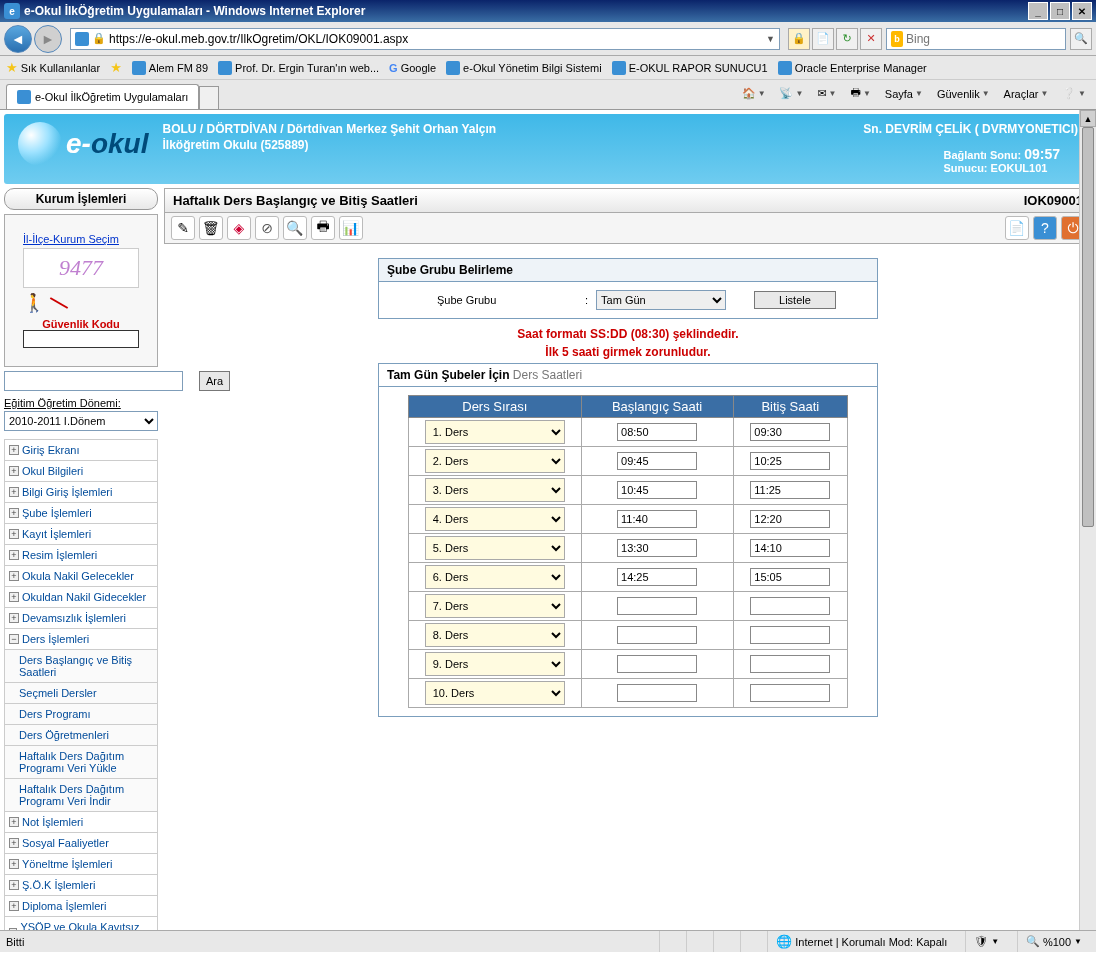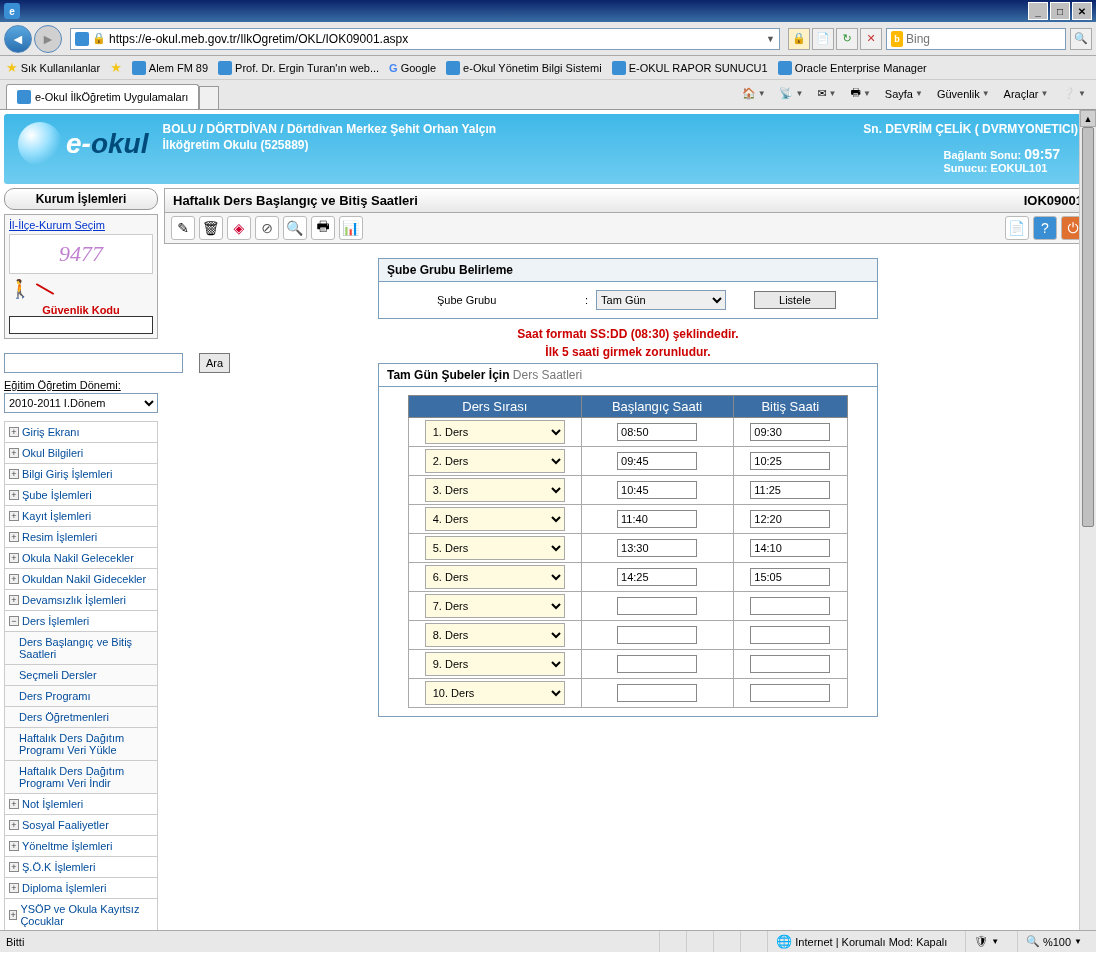--- a/index.html
+++ b/index.html
@@ -55,21 +55,21 @@
 .banner .breadcrumb { font-weight: bold; font-size: 12px; margin-bottom: 2px; }
 .banner .school { font-weight: bold; font-size: 12px; }
 .banner .rightinfo { position: absolute; right: 14px; top: 8px; text-align: right; font-weight: bold; font-size: 12px; }
 .banner .rightinfo div { margin-bottom: 2px; }
 .banner .timer { position: absolute; right: 32px; bottom: 10px; text-align: left; font-weight: bold; }
 
 
 .mainrow { display: flex; margin: 0 4px; }
 .sidebar { width: 160px; padding-right: 6px; }
 .sidehead { background: linear-gradient(#fff,#e8e8e8); border: 1px solid #999; border-radius: 10px; text-align: center; font-weight: bold; padding: 3px 0; font-size: 12px; margin-bottom: 4px; }
-.secbox { border: 1px solid #aaa; padding: 4px; margin-bottom: 14px; background: #f7f7f7; }
+.secbox { border: 1px solid #aaa; padding: 18px; margin-bottom: 4px; background: #f7f7f7; }
 .secbox .linktxt { color: #0033cc; text-decoration: underline; font-size: 11px; cursor: pointer; }
 .captcha { background: #fff; border: 1px solid #ccc; height: 40px; display: flex; align-items: center; justify-content: center; font-size: 22px; color: #c080d0; font-family: cursive; font-style: italic; margin: 3px 0; }
 .pedestrian { display: flex; align-items: center; gap: 4px; margin: 4px 0; }
 .pedestrian .ped { font-size: 18px; }
 .pedestrian .cane { width: 20px; height: 2px; background: #c00; transform: rotate(30deg); }
 .seclabel { color: #c00; font-weight: bold; text-align: center; font-size: 11px; }
 .secinput { width: 100%; border: 1px solid #333; height: 18px; background: #fff; }
 .searchrow { display: flex; gap: 16px; margin-bottom: 6px; }
 .searchrow input { flex: 1; border: 1px solid #7f9db9; height: 20px; }
 .searchrow button { border: 1px solid #777; background: #e8e8e8; padding: 1px 6px; cursor: pointer; font-size: 11px; }
@@ -113,20 +113,21 @@
 .statusbar { position: absolute; bottom: 0; left: 0; right: 0; height: 22px; background: #e8e8e8; border-top: 1px solid #aaa; display: flex; align-items: center; padding: 0 6px; font-size: 11px; gap: 10px; }
 .statusbar .cell { border-left: 1px solid #ccc; padding: 0 8px; height: 100%; display: flex; align-items: center; gap: 3px; }
 .statusbar .spacer { flex: 1; }
 .globe { color: #2a7fd0; font-size: 13px; }
 </style>
 </head>
 <body>
 
 <div class="titlebar">
   <span class="title-icon">e</span>
+  <span>e-Okul İlkÖğretim Uygulamaları - Windows Internet Explorer</span>
   <span class="spacer"></span>
   <span class="winbtn">_</span>
   <span class="winbtn">□</span>
   <span class="winbtn">✕</span>
 </div>
 
 <div class="toolbar">
   <div class="navbtn">◄</div>
   <div class="navbtn disabled">►</div>
   <div class="urlbar">

